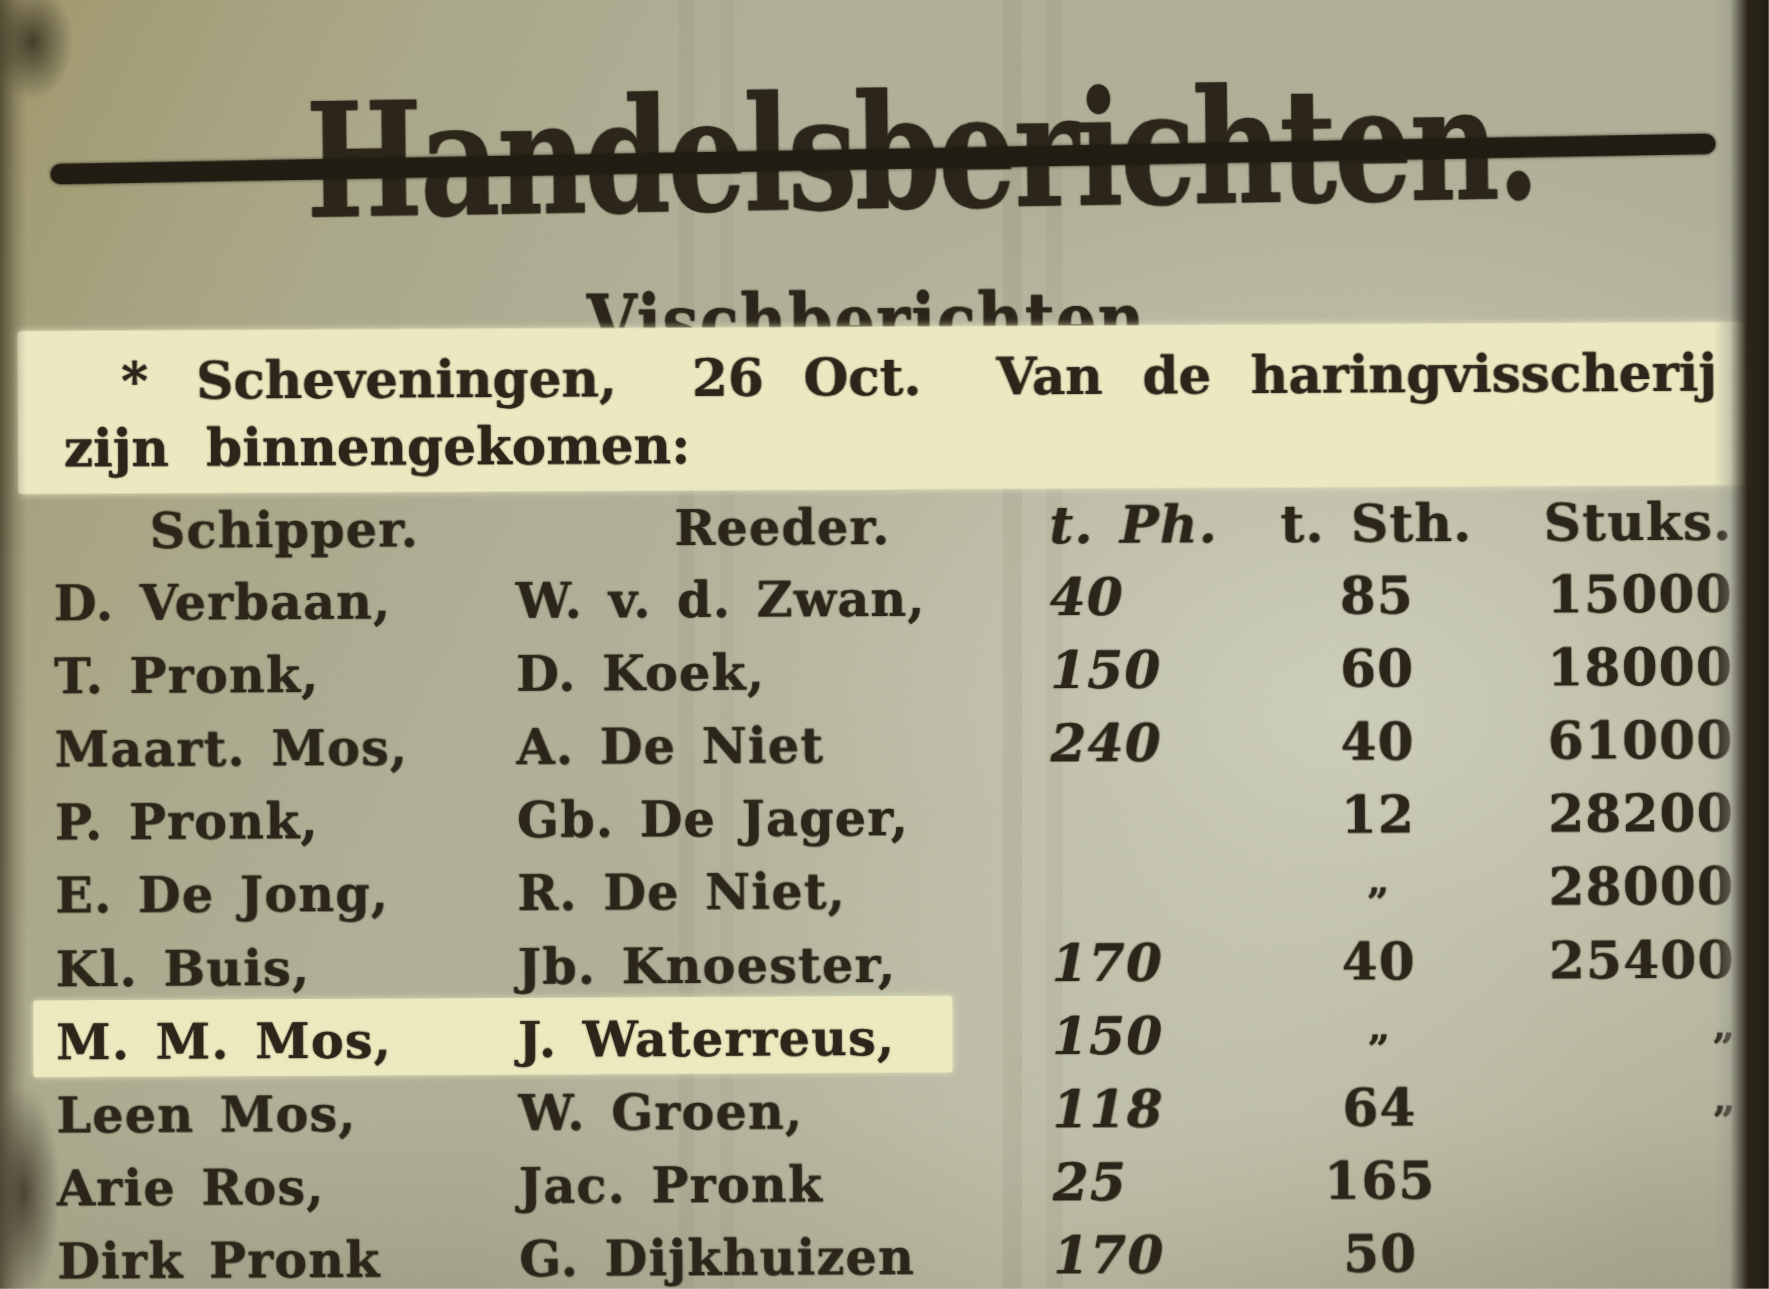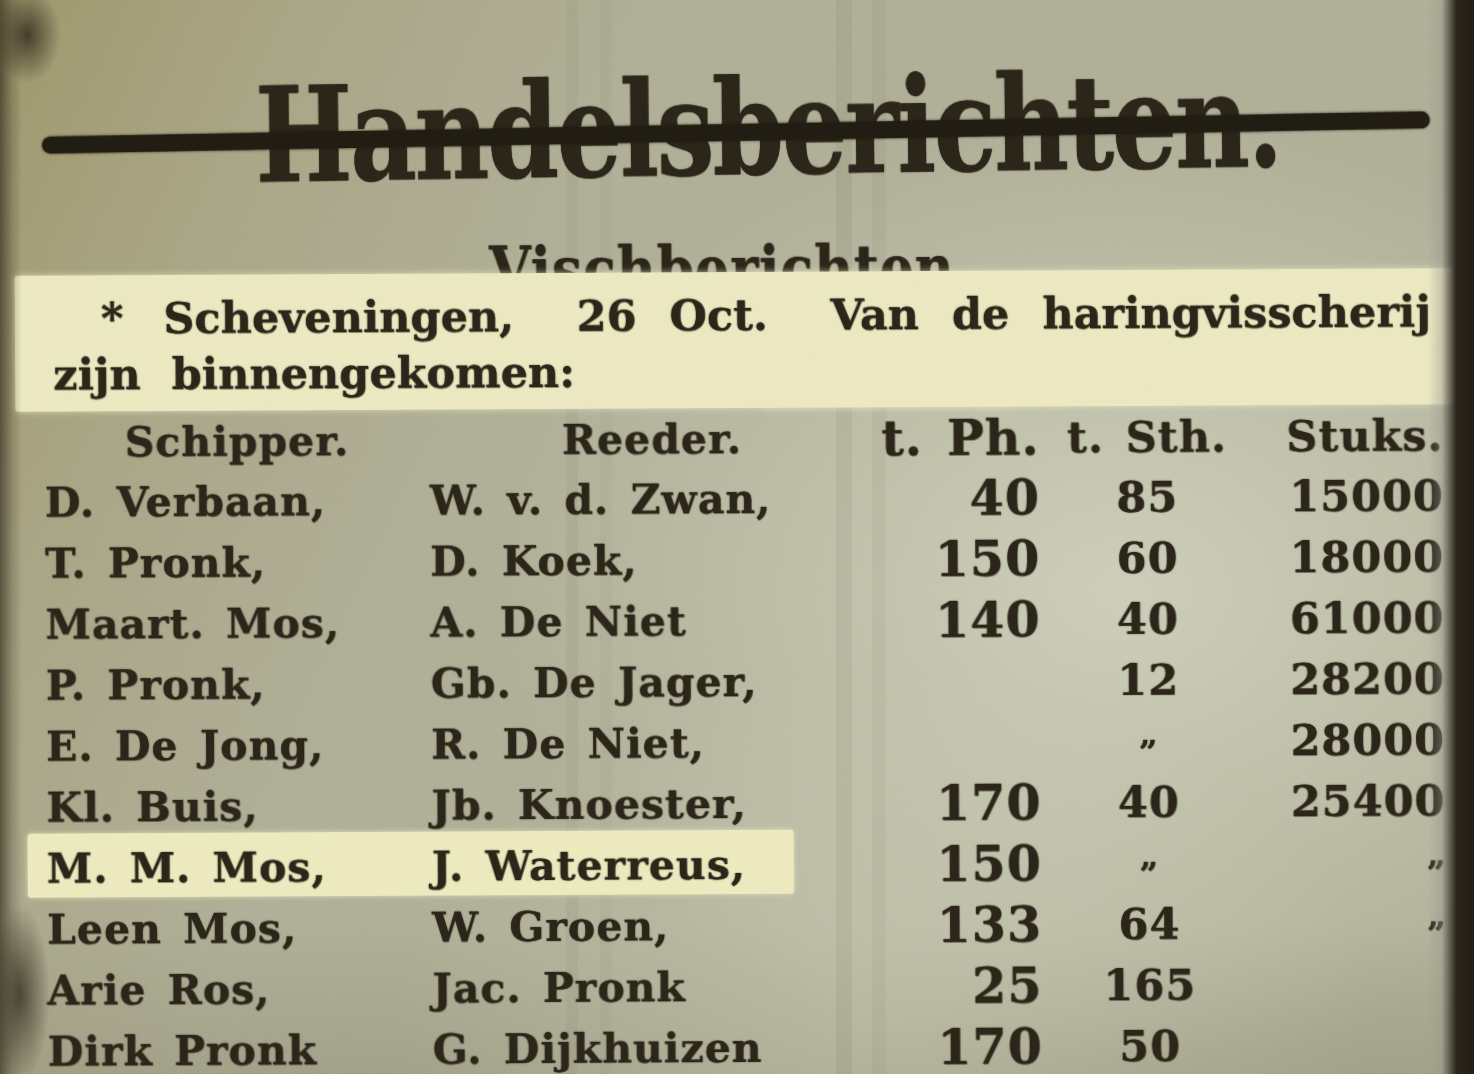--- a/index.html
+++ b/index.html
@@ -51,21 +51,21 @@
   .notice-star{display:inline-block;margin-right:40px;}
   .notice-line2{padding:6px 0 0 38px;word-spacing:16px;}
   
   .fish-table{position:absolute;top:410px;left:0;right:0;font-weight:bold;}
   .row{display:grid;grid-template-columns:45px 385px 445px 165px 215px 219px;
     align-items:center;height:61px;font-size:41px;letter-spacing:1px;word-spacing:6px;
     position:relative;z-index:2;}
   .row.header{height:58px;font-size:41px;}
   .c-schipper{grid-column:2;white-space:nowrap;}
   .c-reeder{grid-column:3;white-space:nowrap;}
-  .c-tph{grid-column:4;text-align:right;font-size:49px;}
+  .c-tph{grid-column:4;text-align:left;font-size:43px;font-style:italic;}
   .c-tsth{grid-column:5;text-align:center;font-size:43px;}
   .c-stuks{grid-column:6;text-align:right;padding-right:30px;font-size:43px;}
   .header .c-schipper{text-align:center;}
   .header .c-reeder{text-align:center;}
   .row-highlight{position:absolute;top:420px;left:26px;width:766px;height:64px;
     background:#efecc2;border-radius:3px;z-index:1;box-shadow:0 0 5px rgba(239,236,194,0.8);}
   .ditto{font-size:32px;position:relative;top:-7px;letter-spacing:0;}
   
   .grain{position:absolute;inset:0;width:100%;height:100%;opacity:.5;pointer-events:none;mix-blend-mode:multiply;}
 </style>
@@ -111,21 +111,21 @@
     <div class="row">
       <span class="c-schipper">T. Pronk,</span>
       <span class="c-reeder">D. Koek,</span>
       <span class="c-tph">150</span>
       <span class="c-tsth">60</span>
       <span class="c-stuks">18000</span>
     </div>
     <div class="row">
       <span class="c-schipper">Maart. Mos,</span>
       <span class="c-reeder">A. De Niet</span>
-      <span class="c-tph">140</span>
+      <span class="c-tph">240</span>
       <span class="c-tsth">40</span>
       <span class="c-stuks">61000</span>
     </div>
     <div class="row">
       <span class="c-schipper">P. Pronk,</span>
       <span class="c-reeder">Gb. De Jager,</span>
       <span class="c-tsth">12</span>
       <span class="c-stuks">28200</span>
     </div>
     <div class="row">
@@ -144,21 +144,21 @@
     <div class="row">
       <span class="c-schipper">M. M. Mos,</span>
       <span class="c-reeder">J. Waterreus,</span>
       <span class="c-tph">150</span>
       <span class="c-tsth ditto">„</span>
       <span class="c-stuks ditto">„</span>
     </div>
     <div class="row">
       <span class="c-schipper">Leen Mos,</span>
       <span class="c-reeder">W. Groen,</span>
-      <span class="c-tph">133</span>
+      <span class="c-tph">118</span>
       <span class="c-tsth">64</span>
       <span class="c-stuks ditto">„</span>
     </div>
     <div class="row">
       <span class="c-schipper">Arie Ros,</span>
       <span class="c-reeder">Jac. Pronk</span>
       <span class="c-tph">25</span>
       <span class="c-tsth">165</span>
       <span class="c-stuks"></span>
     </div>

